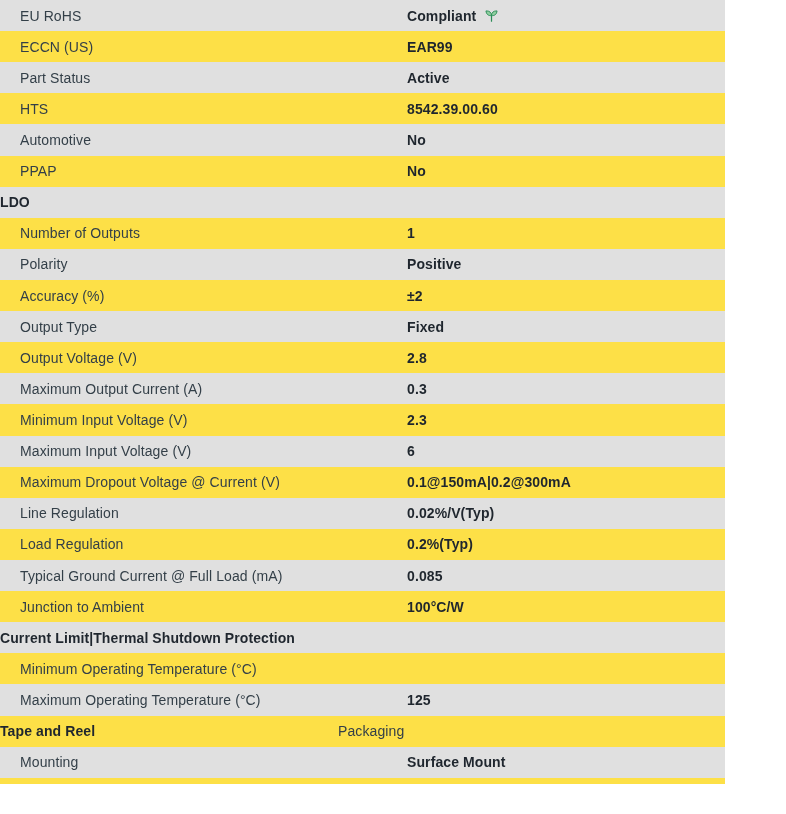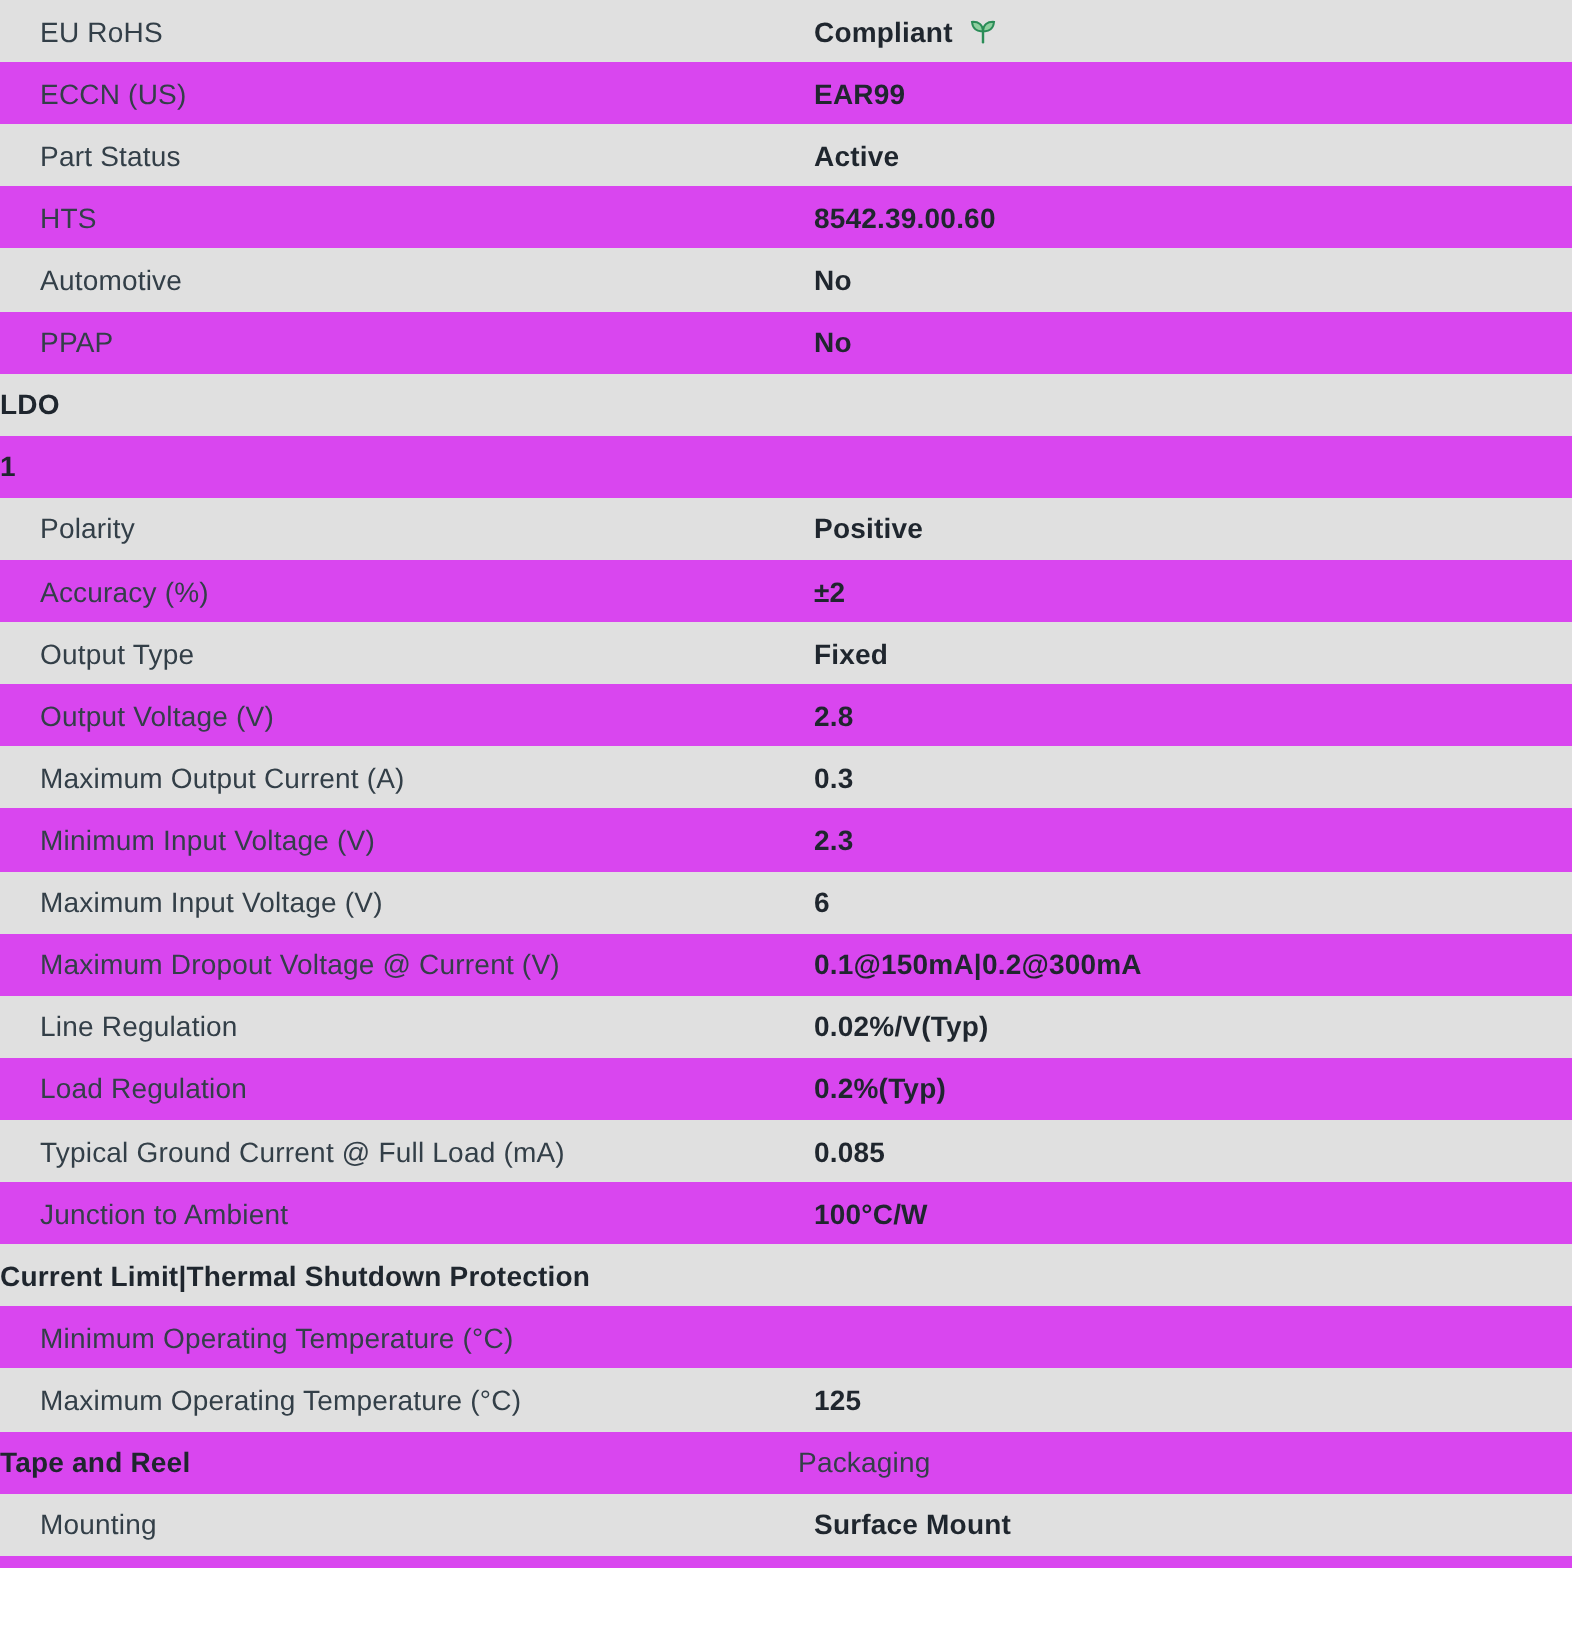--- a/index.html
+++ b/index.html
@@ -2,36 +2,36 @@
 <html><head>
 <meta charset="utf-8">
 <style>
   html, body {
     margin: 0;
     padding: 0;
     background: #ffffff;
     font-family: "Liberation Sans", "DejaVu Sans", sans-serif;
   }
   .spec-page {
-    width: 786px;
+    width: 725px;
     height: 814px;
     overflow: hidden;
     background: #ffffff;
   }
   .spec-table {
     width: 100%;
     display: flex;
     flex-direction: column;
   }
   .row {
     display: flex;
     align-items: center;
     flex: 0 0 31.12px;
     height: 31.12px;
-    background: #d946ef;
+    background: #fde047;
   }
   .row:nth-child(odd) {
     background: #e0e0e0;
   }
   .row.filler {
     flex: 1 0 auto;
     height: auto;
     min-height: 6px;
   }
   .cell.label {
@@ -123,20 +123,21 @@
   </div>
 
   <div class="row">
     <div class="cell value">
       <span class="value-text">LDO</span>
 
     </div>
   </div>
 
   <div class="row">
+    <div class="cell label">Number of Outputs</div>
     <div class="cell value">
       <span class="value-text">1</span>
 
     </div>
   </div>
 
   <div class="row">
     <div class="cell label">Polarity</div>
     <div class="cell value">
       <span class="value-text">Positive</span>

